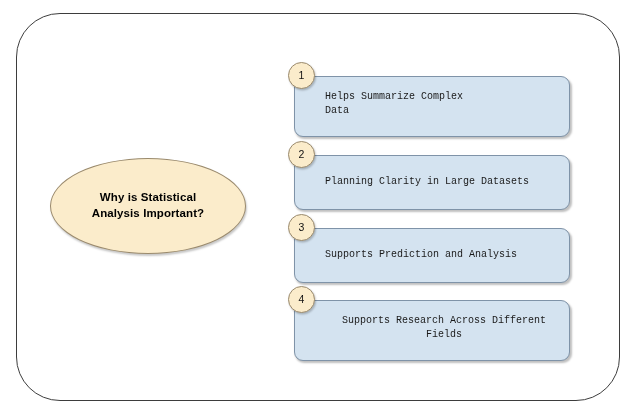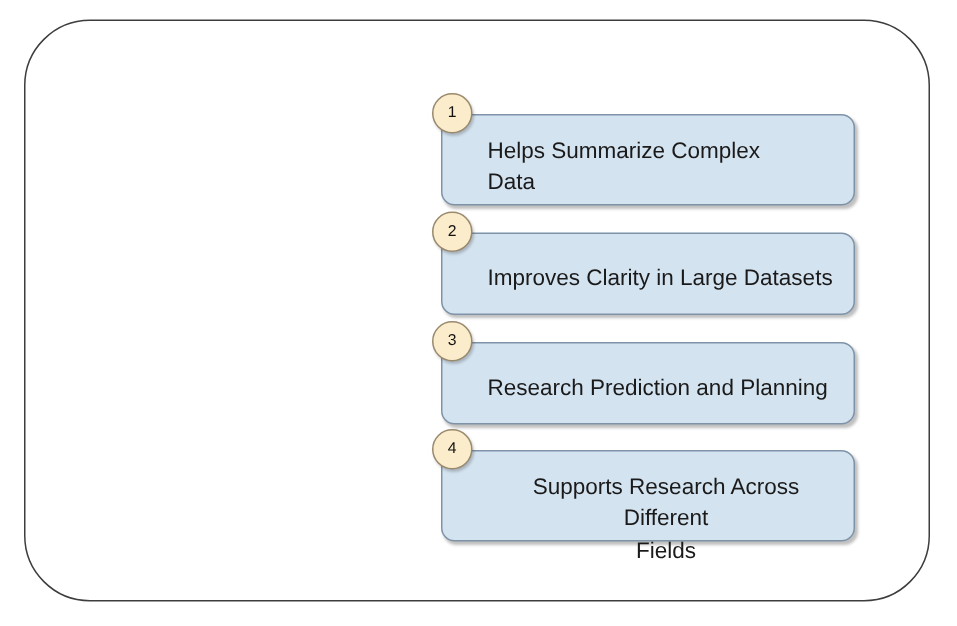--- a/index.html
+++ b/index.html
@@ -87,24 +87,25 @@
     background: #d4e3f0;
     border: 1px solid #7f93a8;
     border-radius: 9px;
     box-shadow: 1.5px 2px 2px rgba(0,0,0,0.25);
   }
 
   .item-text {
     position: absolute;
     left: 37px;
     width: 238px;
-    font-size: 15px;
+    font-size: 10px;
     color: #1a1a1a;
     line-height: 1.42;
     white-space: pre-line;
+    font-family: Liberation Mono, monospace;
   }
 
   .item-badge {
     position: absolute;
     left: 0px;
     top: -14px;
     width: 27px;
     height: 27px;
     box-sizing: border-box;
     border-radius: 50%;
@@ -139,43 +140,47 @@
   .item-4 .item-box { height: 61px; }
   .item-4 .item-text { top: 14px; text-align: center; }
 </style>
 </head>
 <body>
 
 <div id="canvas">
 
   <div class="outer-frame"></div>
 
+  <div class="center-ellipse">
+    <div class="center-ellipse-label">Why is Statistical
+Analysis Important?</div>
+  </div>
 
   <div class="items">
 
     <div class="item item-1">
       <div class="item-box"></div>
       <div class="item-text">Helps Summarize Complex
 Data</div>
       <div class="item-badge">
         <span class="item-badge-num">1</span>
       </div>
     </div>
 
     <div class="item item-2">
       <div class="item-box"></div>
-      <div class="item-text">Improves Clarity in Large Datasets</div>
+      <div class="item-text">Planning Clarity in Large Datasets</div>
       <div class="item-badge">
         <span class="item-badge-num">2</span>
       </div>
     </div>
 
     <div class="item item-3">
       <div class="item-box"></div>
-      <div class="item-text">Research Prediction and Planning</div>
+      <div class="item-text">Supports Prediction and Analysis</div>
       <div class="item-badge">
         <span class="item-badge-num">3</span>
       </div>
     </div>
 
     <div class="item item-4">
       <div class="item-box"></div>
       <div class="item-text">Supports Research Across Different
 Fields</div>
       <div class="item-badge">

